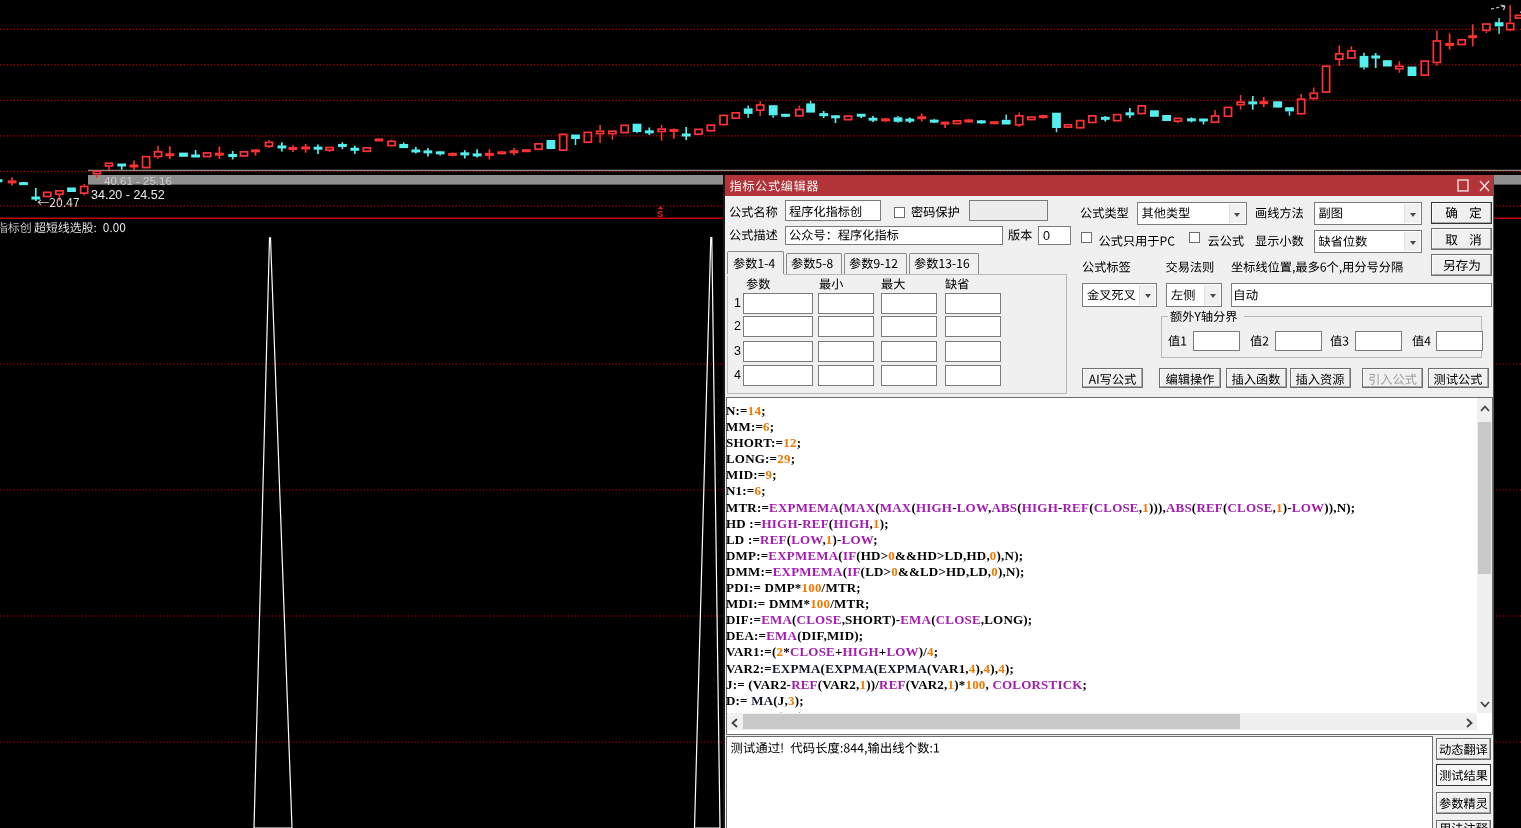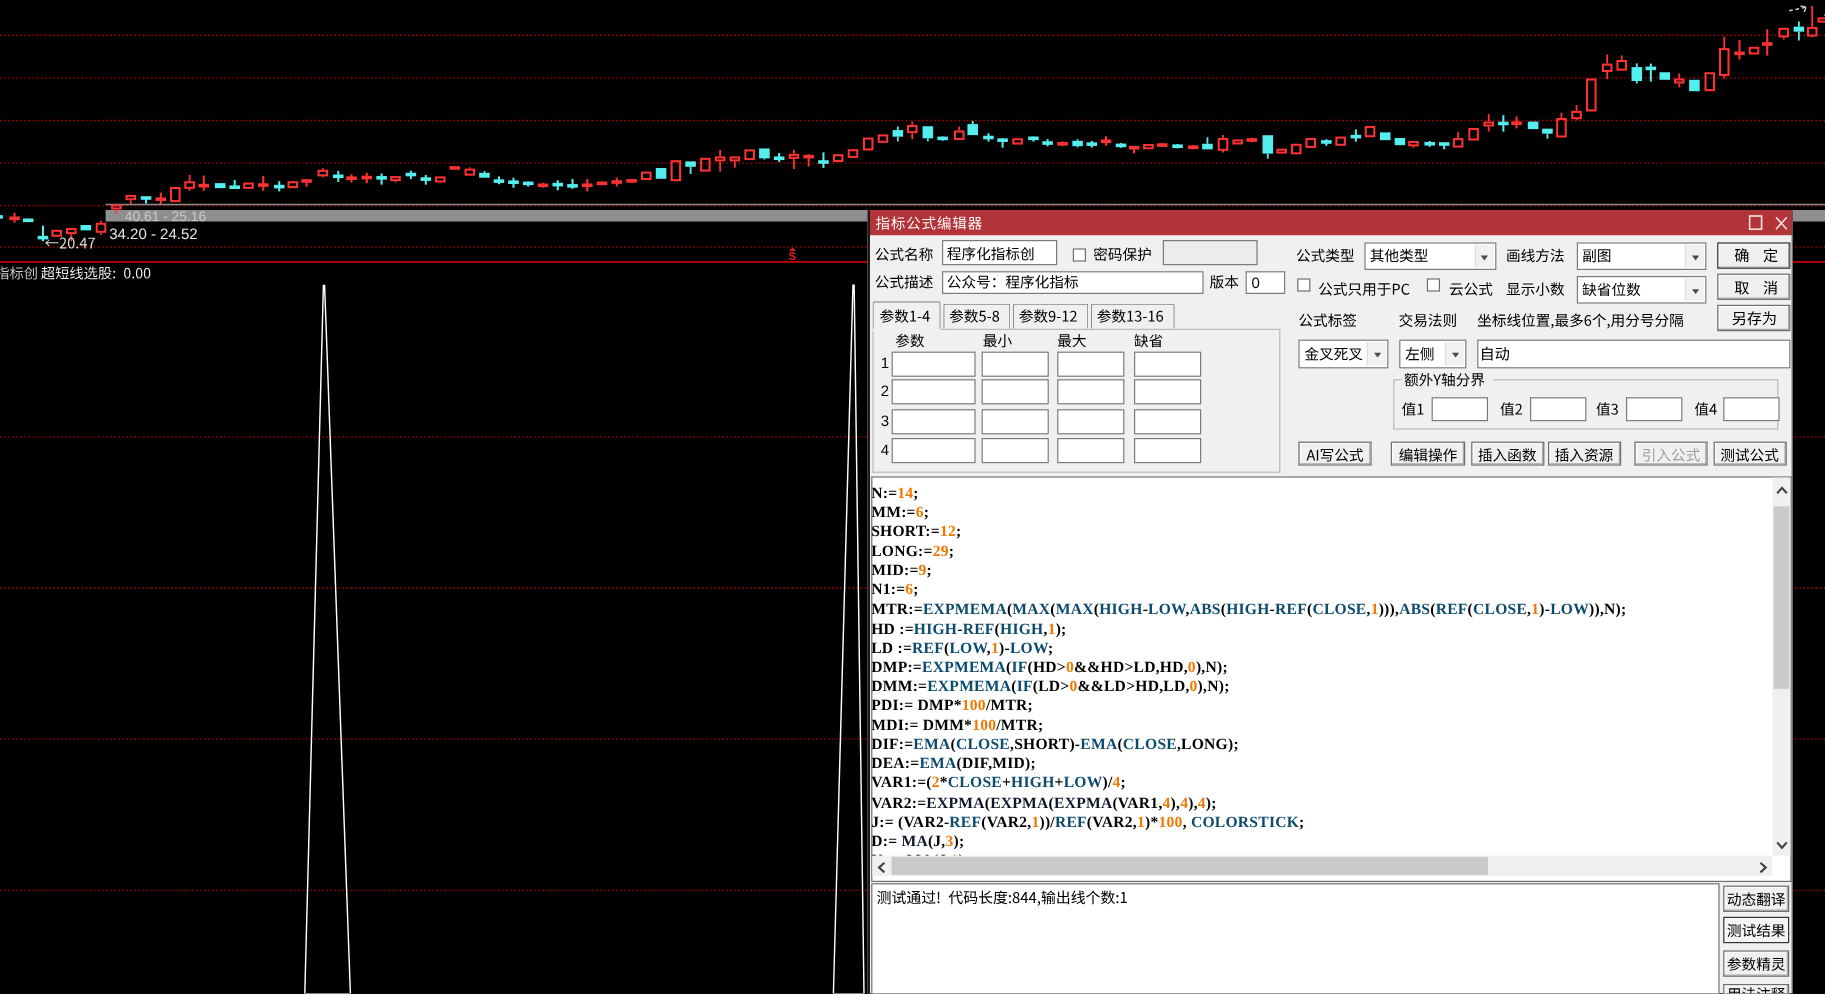--- a/index.html
+++ b/index.html
@@ -14,21 +14,21 @@
 .btn{position:absolute;background:#f0f0f0;border:1px solid #6e6e6e;box-shadow:inset -1px -1px 0 #a8a8a8,inset 1px 1px 0 #fdfdfd;}
 .cb{position:absolute;width:11px;height:11px;background:#fff;border:1px solid #6e6e6e;}
 .combo{position:absolute;background:#fff;border:1px solid #7b7b7b;}
 .car{position:absolute;right:1px;top:1px;bottom:1px;width:16px;background:#f1f1f1;border-left:1px solid #e0e0e0;}
 .car:after{content:"";position:absolute;left:4.5px;top:9px;border:3.5px solid transparent;border-top:4.5px solid #4a4a4a;}
 .grp{position:absolute;border:1px solid #b9b9b9;}
 .tab{position:absolute;background:#f0f0f0;border:1px solid #8a8a8a;border-bottom:none;border-radius:2px 2px 0 0;}
 #code{position:absolute;left:3px;top:222px;width:767px;height:338px;border:1px solid #6e6e6e;background:#fff;}
 #codetext{position:absolute;left:-1px;top:5px;width:748px;height:312px;overflow:hidden;
   font-family:Liberation Serif, serif;font-weight:bold;font-size:13px;line-height:16.1px;letter-spacing:0.2px;white-space:pre;color:#000;}
-.n{color:#ef7800}.g{color:#0c4a6e}.b{color:#0f172a}
+.n{color:#ef7800}.g{color:#a21caf}.b{color:#0f172a}
 #vsb{position:absolute;right:0;top:0;width:15.5px;height:315px;background:#f0f0f0;}
 #hsb{position:absolute;left:0;bottom:4px;height:17px;width:750px;background:#f0f0f0;}
 .sbthumb{position:absolute;background:#c9c9c9;}
 #stat{position:absolute;left:3px;top:560.5px;width:706.5px;height:93px;background:#fff;border:1px solid #6e6e6e;}
 .sbtn{position:absolute;left:713px;width:55px;height:22px;background:#f0f0f0;border:1px solid #6e6e6e;box-shadow:inset -1px -1px 0 #a8a8a8,inset 1px 1px 0 #fdfdfd;}
 #cjk{position:absolute;left:0;top:0;z-index:30;pointer-events:none}
 .atext{position:absolute;z-index:5;color:#ddd;font-size:12px;white-space:pre}
 </style></head><body>
 <svg id="chart" width="1521" height="828" viewBox="0 0 1521 828">
     <line x1="0" y1="29.4" x2="1521" y2="29.4" stroke="#b40000" stroke-width="1.1" stroke-dasharray="1.3 2.1"></line>

